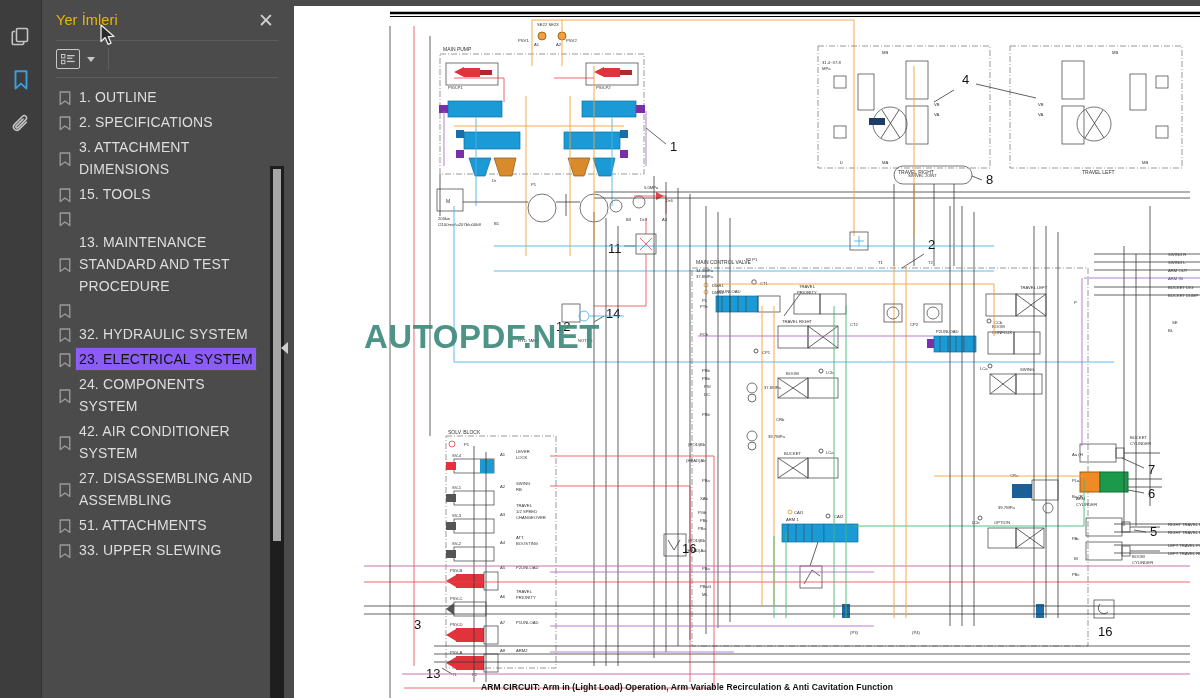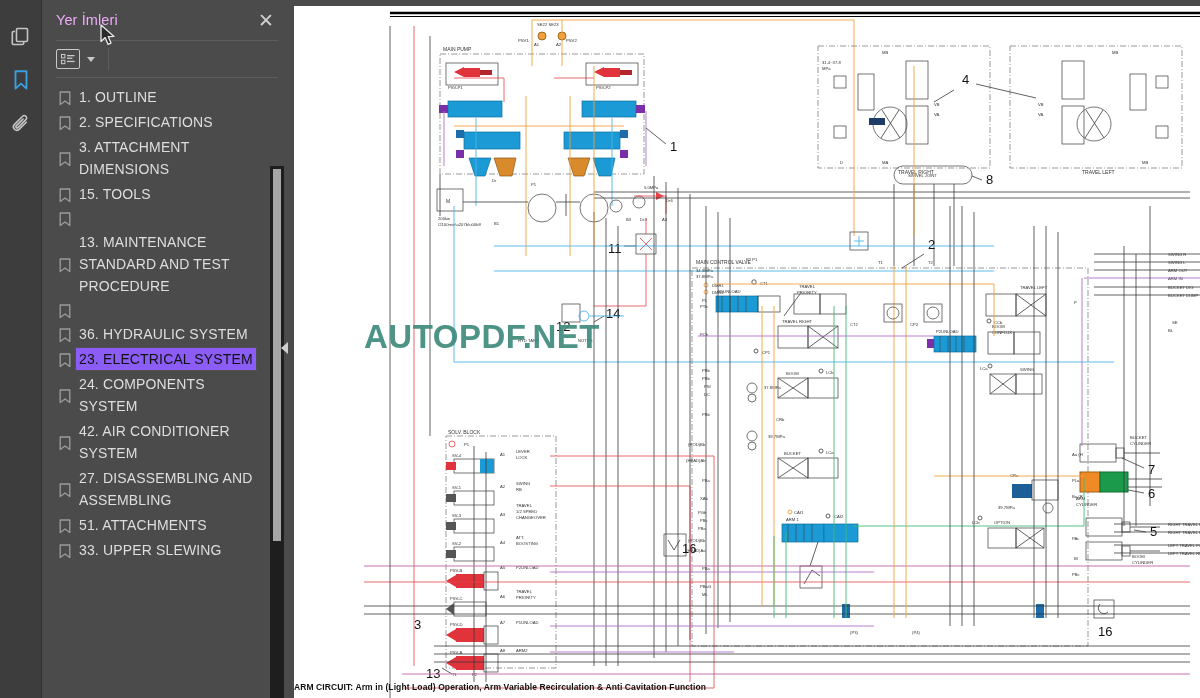--- a/index.html
+++ b/index.html
@@ -46,21 +46,21 @@
     flex: 0 0 248px;
     display: flex; flex-direction: column;
   }
   .bm-header {
     height: 40px;
     display: flex; align-items: center;
     padding: 0 12px 0 14px;
     position: relative;
   }
   .bm-title {
-    color: #f0abfc; font-size: 14.5px;
+    color: #eab308; font-size: 14.5px;
     letter-spacing: .1px;
     flex: 1;
   }
   .bm-close {
     color: #cfcfcf; font-size: 19px; line-height: 1;
     cursor: pointer; font-weight: 300;
     padding: 2px 4px;
   }
   .bm-rule {
     height: 1px; background: #5d5d5d;
@@ -172,20 +172,21 @@
     letter-spacing: .5px;
     color: #3e8b7c;
     opacity: .92;
     pointer-events: none;
     font-family: "Liberation Sans", sans-serif;
   }
   .caption {
     position: absolute;
     left: 0; top: 676px;
     width: 786px;
+    text-align: center;
     font-size: 8.5px;
     font-weight: bold;
     color: #111;
     letter-spacing: .1px;
   }
 
   
   .cursor {
     position: absolute;
     left: 100px; top: 24px;
@@ -296,21 +297,21 @@
                 <path d="M1.2 1 H10.8 V13.6 L6 9.9 L1.2 13.6 Z" fill="none" stroke="#9c9c9c" stroke-width="1.3" stroke-linejoin="round"></path>
               </svg>
             </span>
           </div>
           <div class="bm-item">
             <span class="bm-ico">
               <svg width="12" height="15" viewBox="0 0 12 15">
                 <path d="M1.2 1 H10.8 V13.6 L6 9.9 L1.2 13.6 Z" fill="none" stroke="#9c9c9c" stroke-width="1.3" stroke-linejoin="round"></path>
               </svg>
             </span>
-            <span class="bm-label">36. HYDRAULIC SYSTEM</span>
+            <span class="bm-label">32. HYDRAULIC SYSTEM</span>
           </div>
           <div class="bm-item selected">
             <span class="bm-ico">
               <svg width="12" height="15" viewBox="0 0 12 15">
                 <path d="M1.2 1 H10.8 V13.6 L6 9.9 L1.2 13.6 Z" fill="none" stroke="#9c9c9c" stroke-width="1.3" stroke-linejoin="round"></path>
               </svg>
             </span>
             <span class="bm-label">23. ELECTRICAL SYSTEM</span>
           </div>
           <div class="bm-item">

